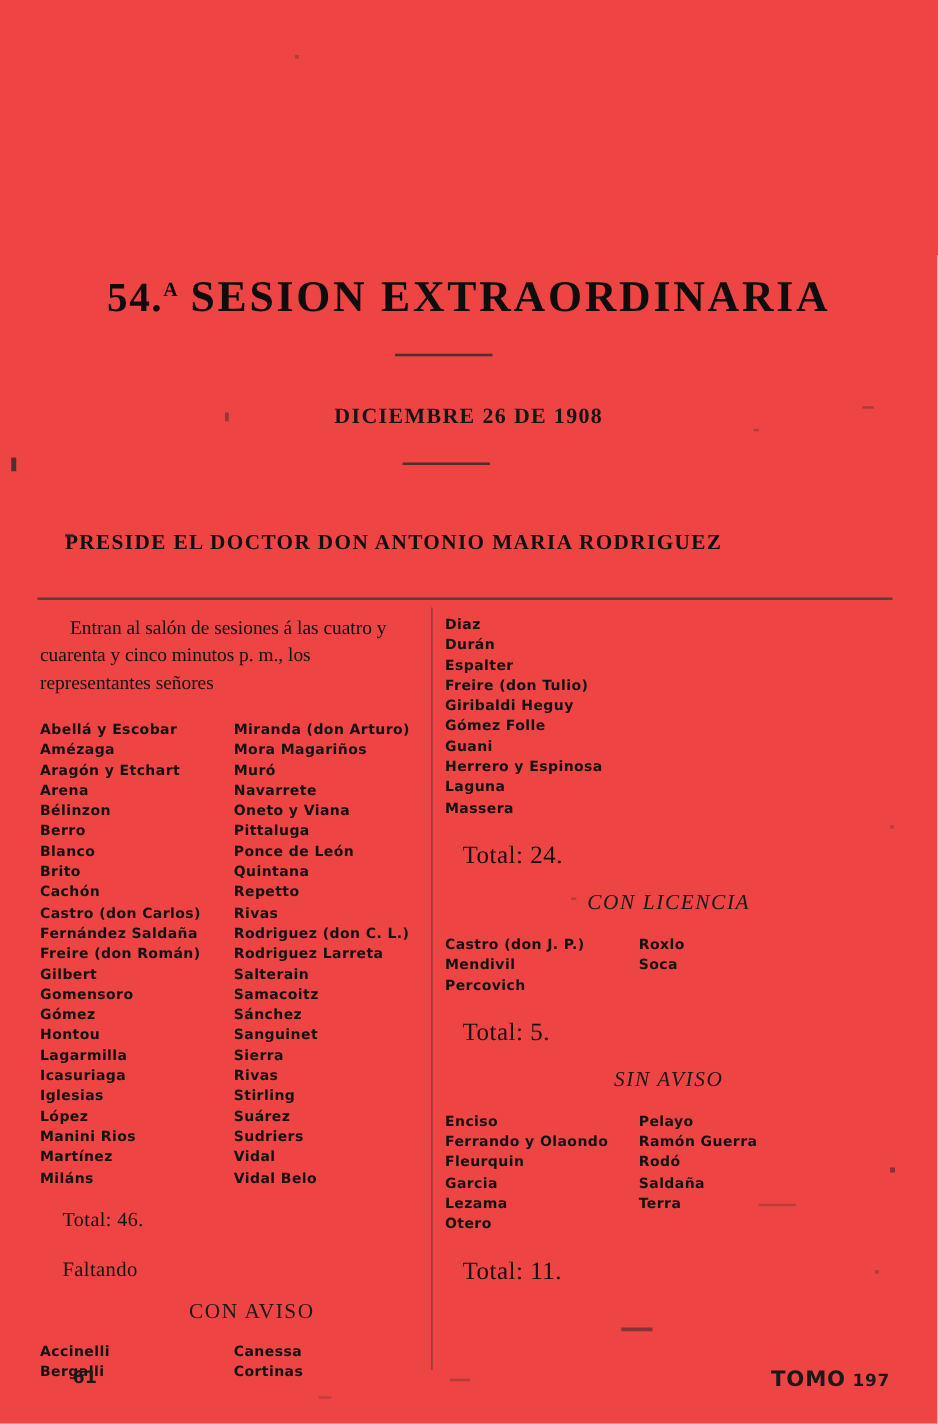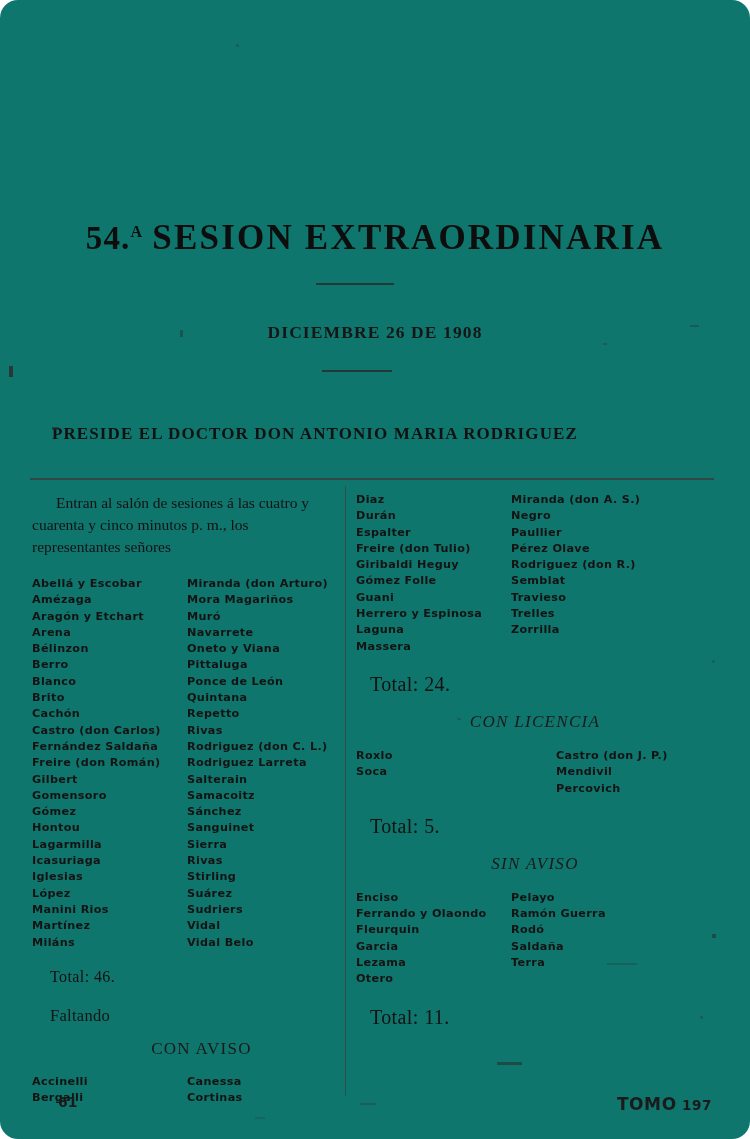--- a/index.html
+++ b/index.html
@@ -12,22 +12,21 @@
     height: 1139px;
     position: relative;
     font-family: "Liberation Serif", "DejaVu Serif", serif;
     color: #141414;
     overflow: hidden;
   }
 
   .page {
     position: absolute;
     inset: 0;
-    background: #0f766e;
-    border-radius: 18px;
+    background: #ef4444;
   }
 
   
   .session-title {
     position: absolute;
     top: 218px;
     left: 0;
     width: 750px;
     text-align: center;
     font-family: "Liberation Serif", "DejaVu Serif", serif;
@@ -330,46 +329,35 @@
           <div class="name">Durán</div>
           <div class="name">Espalter</div>
           <div class="name">Freire (don Tulio)</div>
           <div class="name">Giribaldi Heguy</div>
           <div class="name">Gómez Folle</div>
           <div class="name">Guani</div>
           <div class="name">Herrero y Espinosa</div>
           <div class="name">Laguna</div>
           <div class="name">Massera</div>
         </div>
-      <div class="sub r-b">
-          <div class="name">Miranda (don A. S.)</div>
-          <div class="name">Negro</div>
-          <div class="name">Paullier</div>
-          <div class="name">Pérez Olave</div>
-          <div class="name">Rodriguez (don R.)</div>
-          <div class="name">Semblat</div>
-          <div class="name">Travieso</div>
-          <div class="name">Trelles</div>
-          <div class="name">Zorrilla</div>
-        </div>
     </div>
 
     <div class="total-r">Total: 24.</div>
 
     <div class="section-head licencia">CON LICENCIA</div>
 
     <div class="names">
-      <div class="sub r-b">
-          <div class="name">Roxlo</div>
-          <div class="name">Soca</div>
-        </div>
       <div class="sub r-a">
           <div class="name">Castro (don J. P.)</div>
           <div class="name">Mendivil</div>
           <div class="name">Percovich</div>
+        </div>
+      <div class="sub r-b">
+          <div class="name">Roxlo</div>
+          <div class="name">Soca</div>
         </div>
     </div>
 
     <div class="total-r">Total: 5.</div>
 
     <div class="section-head sinaviso">SIN AVISO</div>
 
     <div class="names">
       <div class="sub r-a">
           <div class="name">Enciso</div>

